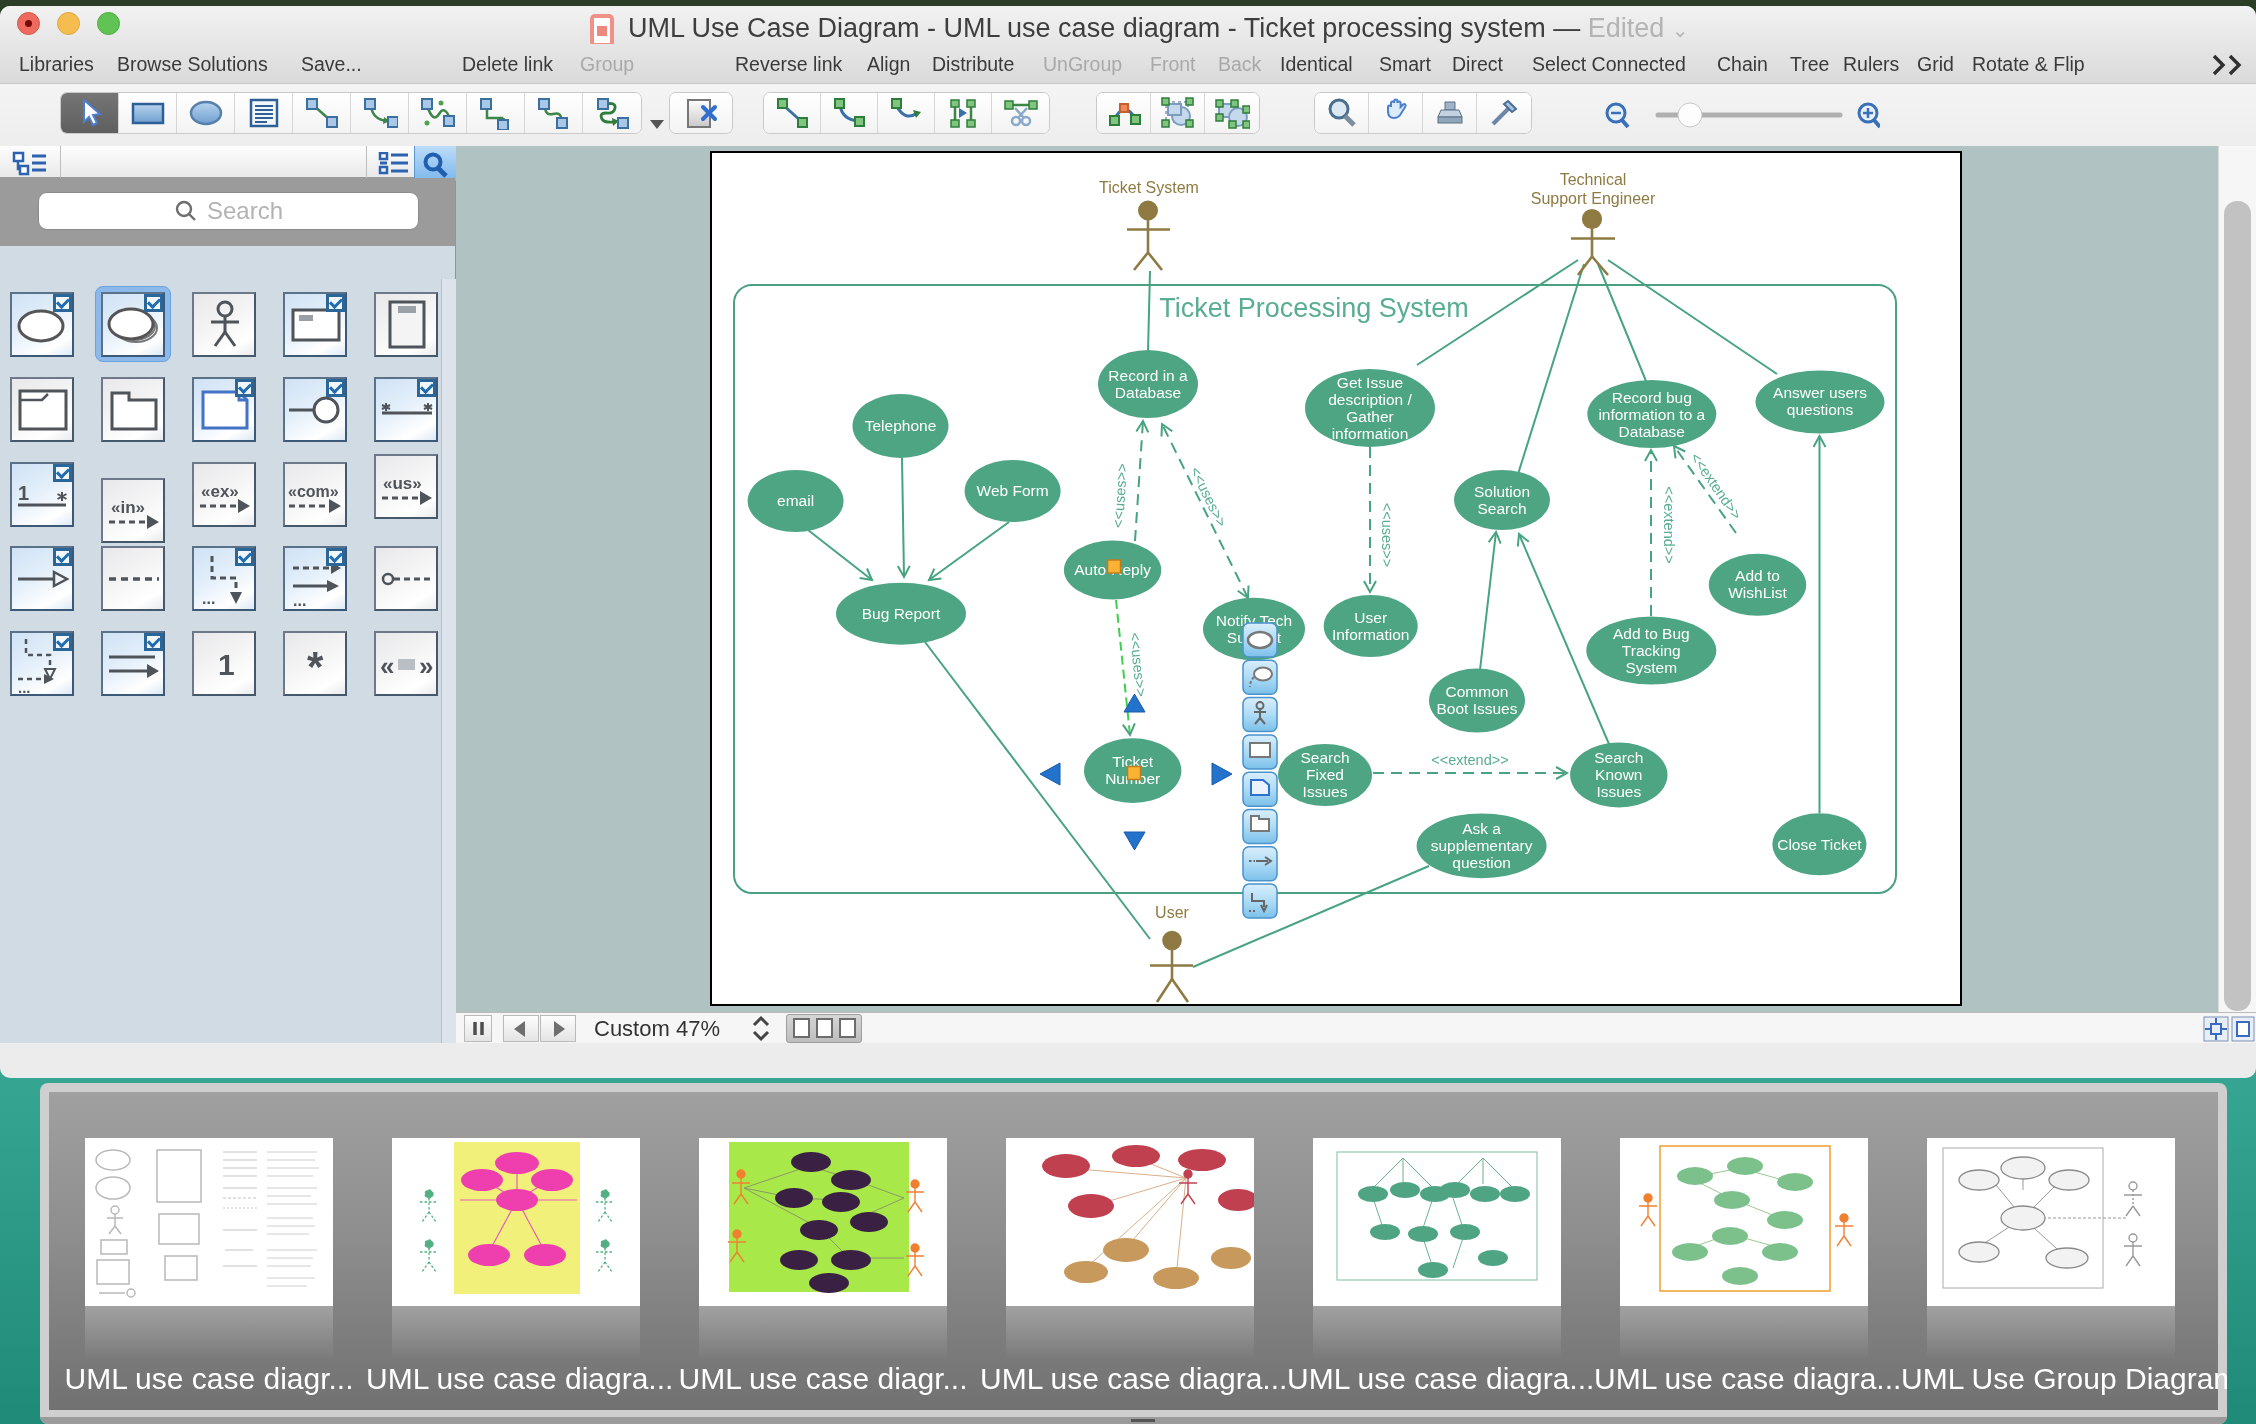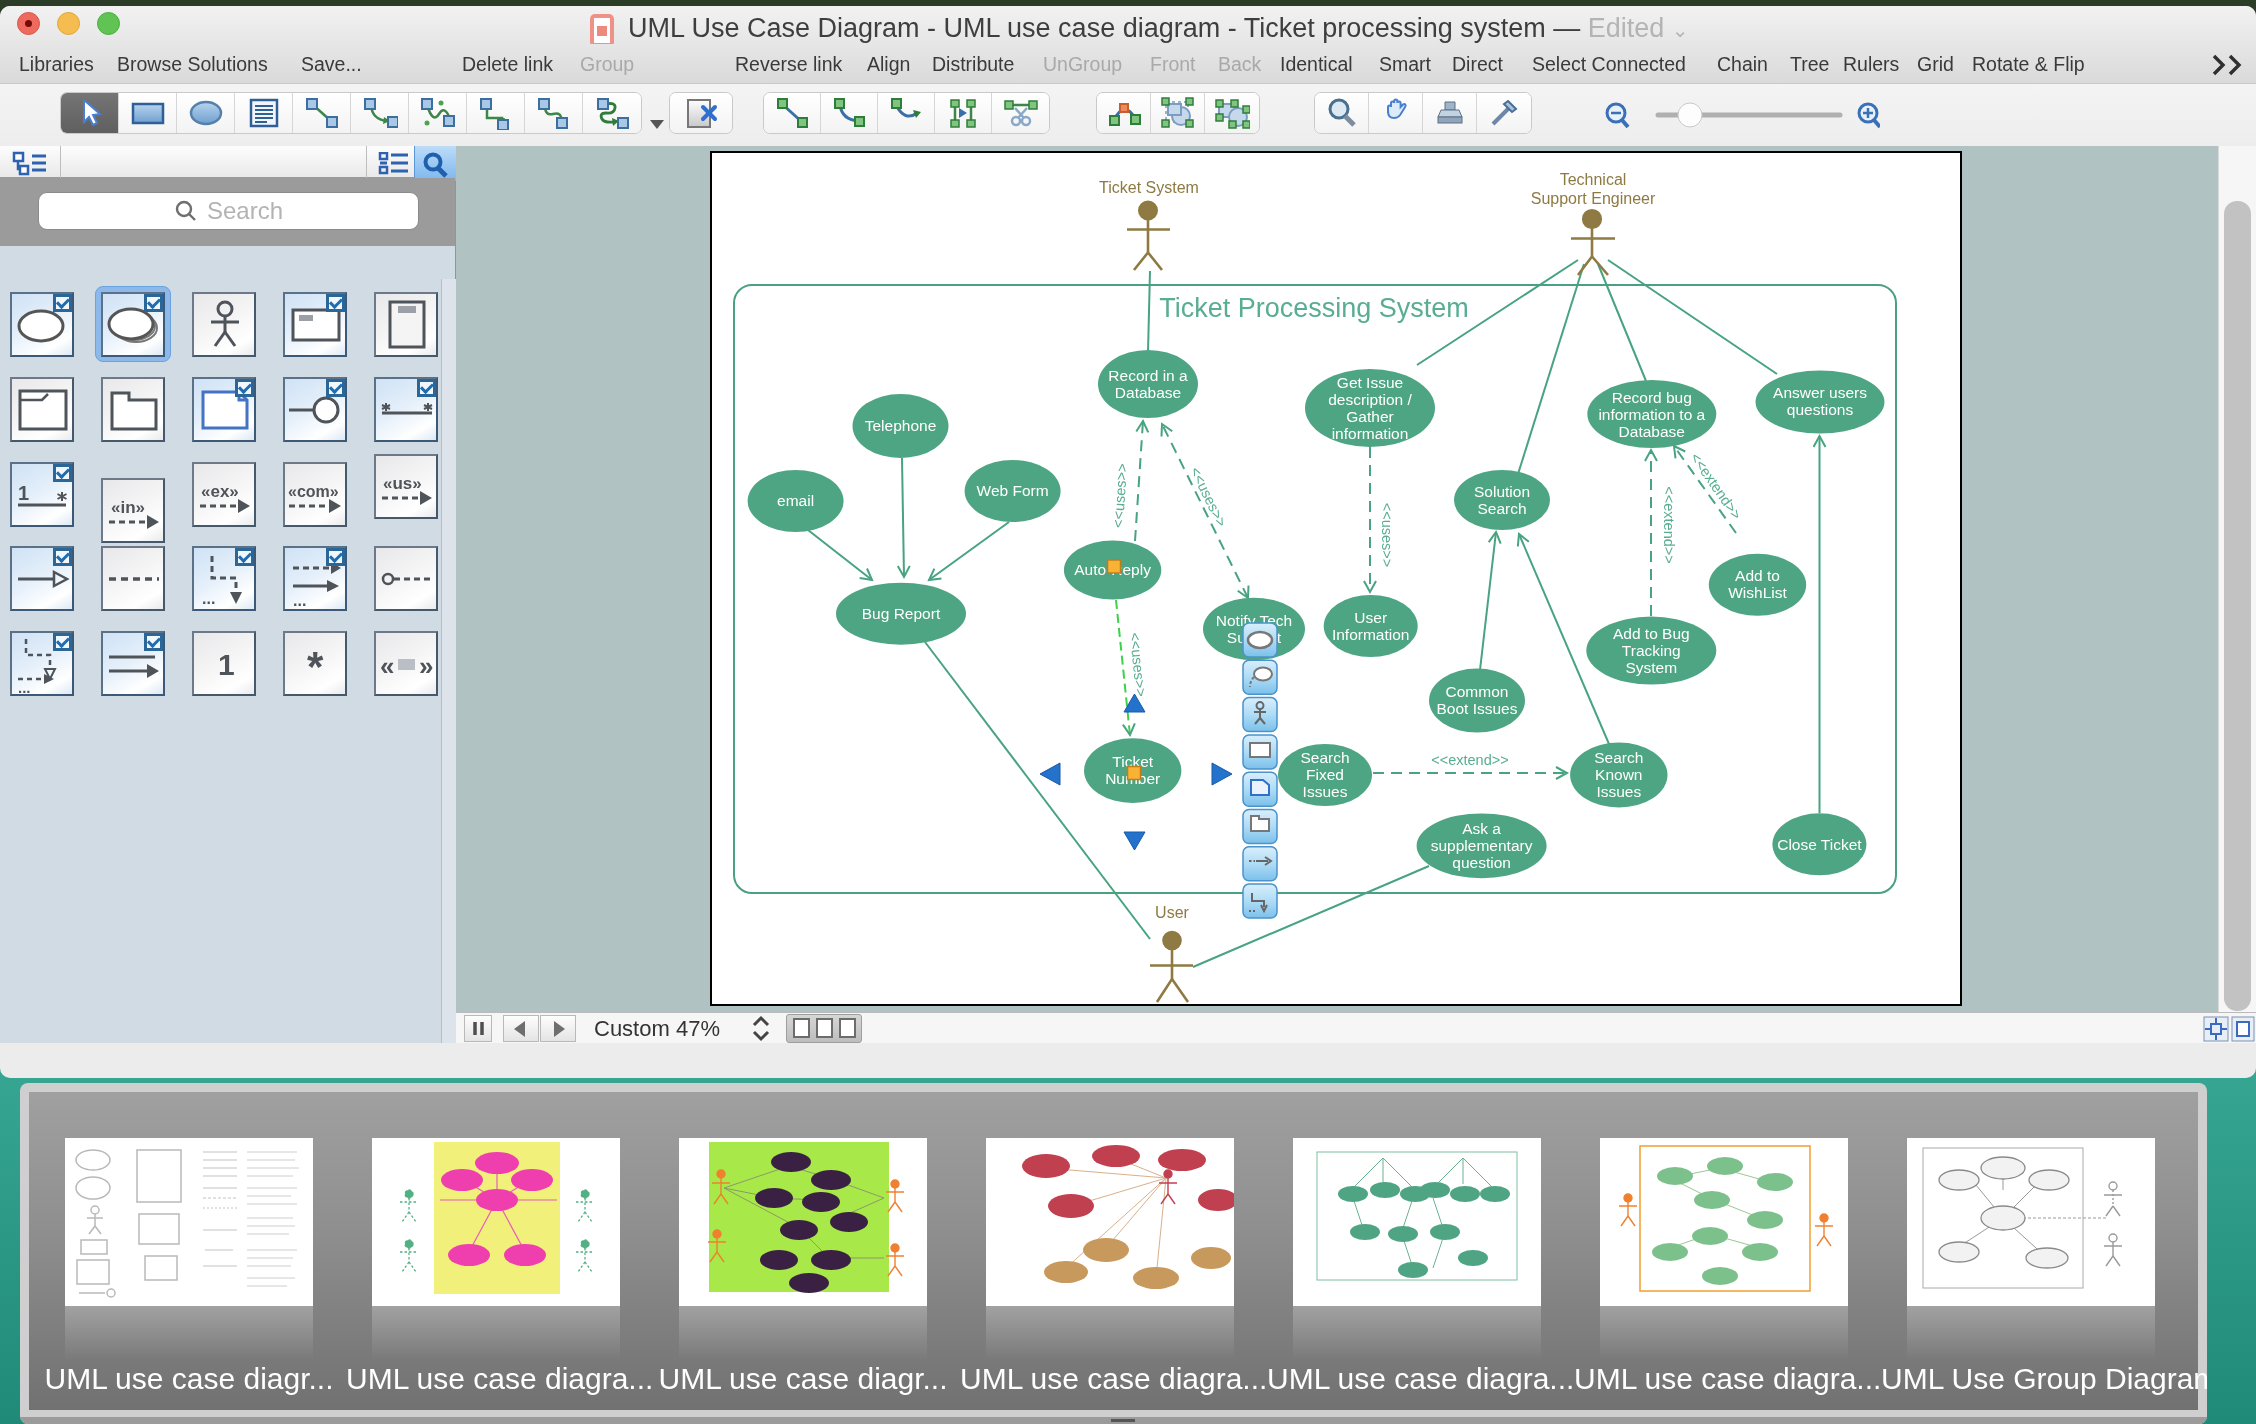--- a/index.html
+++ b/index.html
@@ -69,21 +69,21 @@
   #vthumb { position:absolute; left:5px; top:55px; width:27px; height:810px; background:#c2c2c2; border-radius:13px; }
   
   #scrollrow { position:absolute; left:456px; top:1006px; width:1800px; height:31px;
                background:linear-gradient(180deg,#f4f4f4,#e9e9e9); border-top:1px solid #bbb; font-size:22px; color:#333; }
   #statusbar { position:absolute; left:0; top:1037px; width:2256px; height:35px;
                background:#ececec; border-top:1px solid #c4c4c4; border-radius:0 0 10px 10px;
                font-size:24px; color:#1c1c1c; }
   
   #bottom { position:absolute; left:0; top:1040px; width:2256px; height:384px; z-index:1;
             background:linear-gradient(180deg,#38a894,#1f8a77); }
-  #strip { position:absolute; left:20px; top:43px; width:2187px; height:341px; overflow:hidden;
+  #strip { position:absolute; left:40px; top:43px; width:2187px; height:341px; overflow:hidden;
            background:#cfcfcf; border-radius:8px; }
   #stripin { position:absolute; left:9px; top:9px; width:2169px; height:318px;
              background:linear-gradient(180deg,#a0a0a0 0%,#8e8e8e 45%,#717171 100%); }
   .thumb { position:absolute; top:46px; width:248px; height:168px; background:#fff; }
   .refl { position:absolute; top:214px; width:248px; height:54px;
           background:linear-gradient(180deg,rgba(255,255,255,0.25),rgba(255,255,255,0)); }
   .tlabel { position:absolute; top:270px; width:300px; text-align:center; font-size:30px; color:#fff; white-space:nowrap; }
 </style>
 </head>
 <body>

